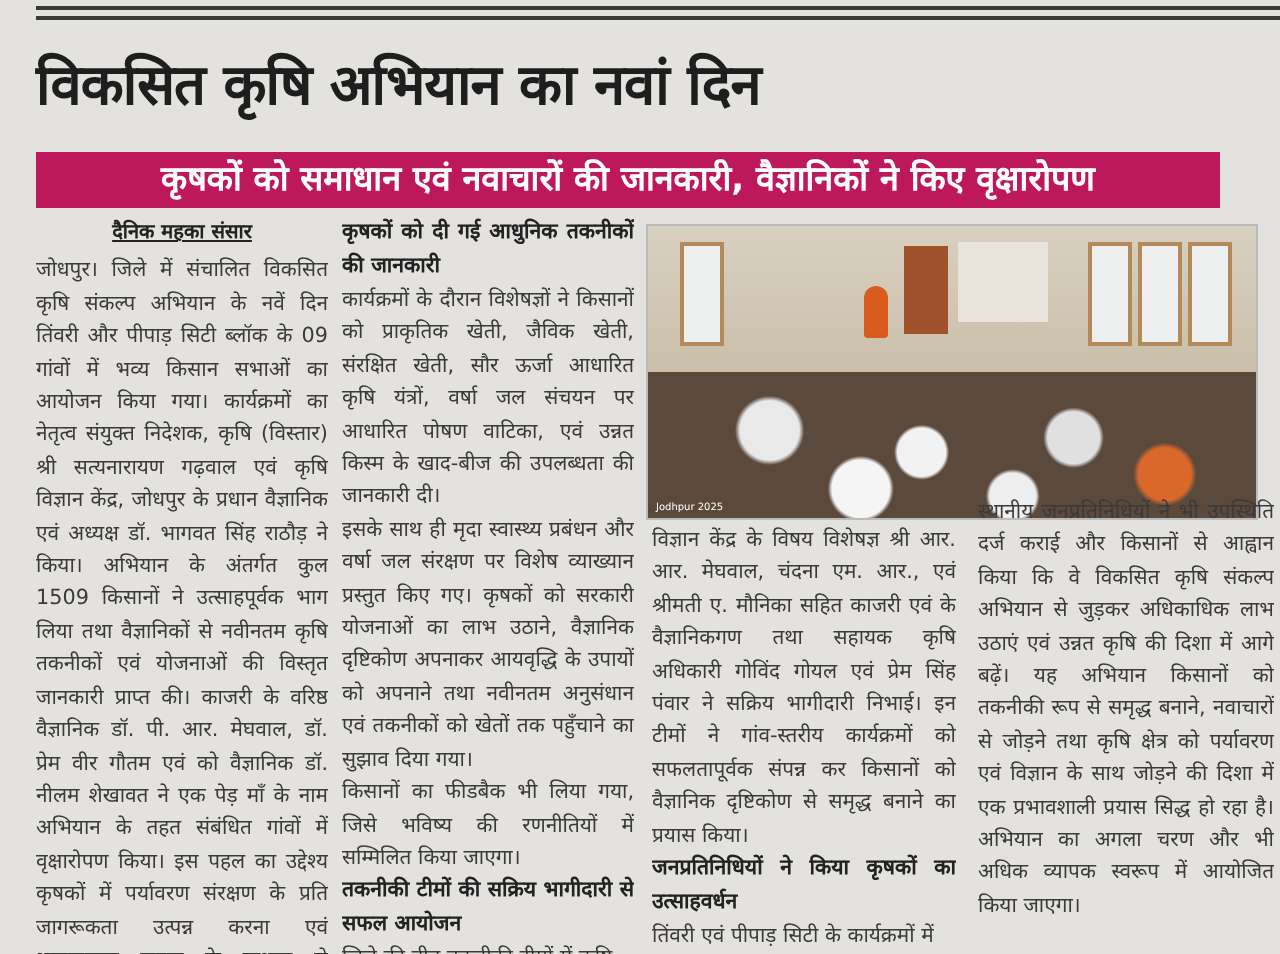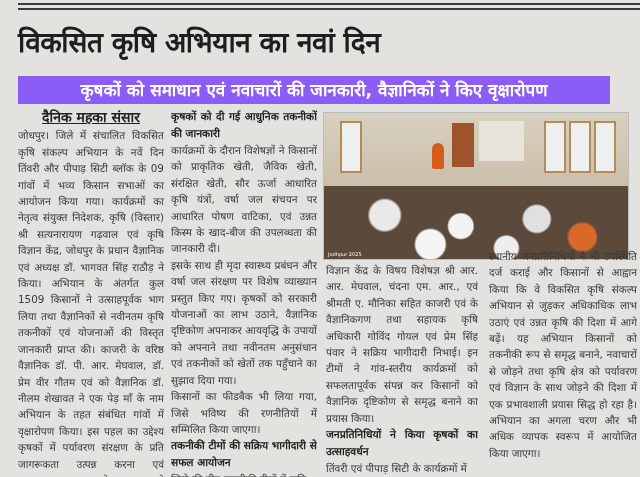--- a/index.html
+++ b/index.html
@@ -1,26 +1,26 @@
 <!DOCTYPE html>
 <html><head>
 <meta charset="utf-8">
 <style>
   html,body{margin:0;padding:0;}
   body{width:640px;height:477px;overflow:hidden;background:#e4e2df;font-family:"DejaVu Sans",sans-serif;color:#2a2a2a;position:relative;}
   .rule{position:absolute;left:18px;right:0;height:2px;background:#3a3a3a;}
   .r1{top:3px;} .r2{top:8px;}
   .headline{position:absolute;left:18px;top:14px;width:622px;height:58px;font-family:"DejaVu Sans",sans-serif;font-weight:bold;font-size:28px;line-height:58px;color:#1e1e1e;white-space:nowrap;letter-spacing:-0.5px;}
-  .subbar{position:absolute;left:18px;top:76px;width:592px;height:28px;background:#8b5cf6;color:#fff;font-weight:bold;font-size:17px;line-height:28px;text-align:center;white-space:nowrap;overflow:hidden;}
+  .subbar{position:absolute;left:18px;top:76px;width:592px;height:28px;background:#be185d;color:#fff;font-weight:bold;font-size:17px;line-height:28px;text-align:center;white-space:nowrap;overflow:hidden;}
   .col{position:absolute;font-size:10.4px;line-height:16.4px;color:#3a3a3a;text-align:justify;overflow:hidden;}
   .c1{left:18px;top:108px;width:146px;height:369px;}
   .c2{left:171px;top:108px;width:146px;height:369px;}
   .c3{left:326px;top:262px;width:152px;height:215px;}
   .c4{left:489px;top:248px;width:148px;height:215px;}
-  .byline{display:block;text-align:center;font-weight:bold;text-decoration:underline;font-size:14px;margin:1px 0 2px;color:#222;}
+  .byline{display:block;text-align:center;font-weight:bold;text-decoration:underline;font-size:10px;margin:1px 0 2px;color:#222;}
   .subhead{display:block;font-weight:bold;font-size:10.6px;color:#222;line-height:17px;}
   p{margin:0;}
   .photo{position:absolute;left:323px;top:112px;width:304px;height:146px;background:#8a7560;overflow:hidden;border:1px solid #bbb;}
   .photo .wall{position:absolute;left:0;top:0;width:100%;height:55%;background:linear-gradient(#d8d0c0,#c9bda7);}
   .photo .win{position:absolute;top:8px;width:18px;height:48px;background:#eef0f0;border:2px solid #b48a5a;}
   .photo .door{position:absolute;left:128px;top:10px;width:22px;height:44px;background:#a0522d;}
   .photo .banner{position:absolute;left:155px;top:8px;width:45px;height:40px;background:#e8e4dc;}
   .photo .crowd{position:absolute;left:0;top:50%;width:100%;height:50%;background:radial-gradient(circle at 20% 40%,#e9e9e9 6%,transparent 7%),radial-gradient(circle at 45% 55%,#f2f2f2 7%,transparent 8%),radial-gradient(circle at 70% 45%,#e0e0e0 6%,transparent 7%),radial-gradient(circle at 85% 70%,#d9682a 5%,transparent 6%),radial-gradient(circle at 35% 80%,#f5f5f5 7%,transparent 8%),radial-gradient(circle at 60% 85%,#eeeeee 6%,transparent 7%),#5b4a3c;}
   .photo .orange{position:absolute;left:108px;top:30px;width:12px;height:26px;background:#d85b1e;border-radius:6px 6px 2px 2px;}
   .photo .caption{position:absolute;left:4px;bottom:2px;font-size:5px;color:#fff;}

